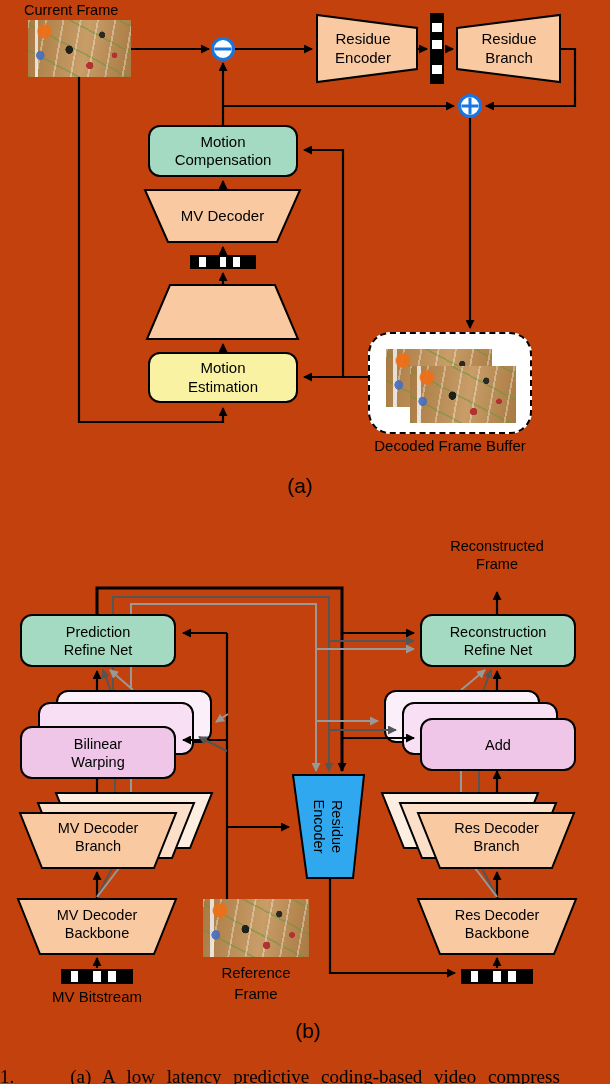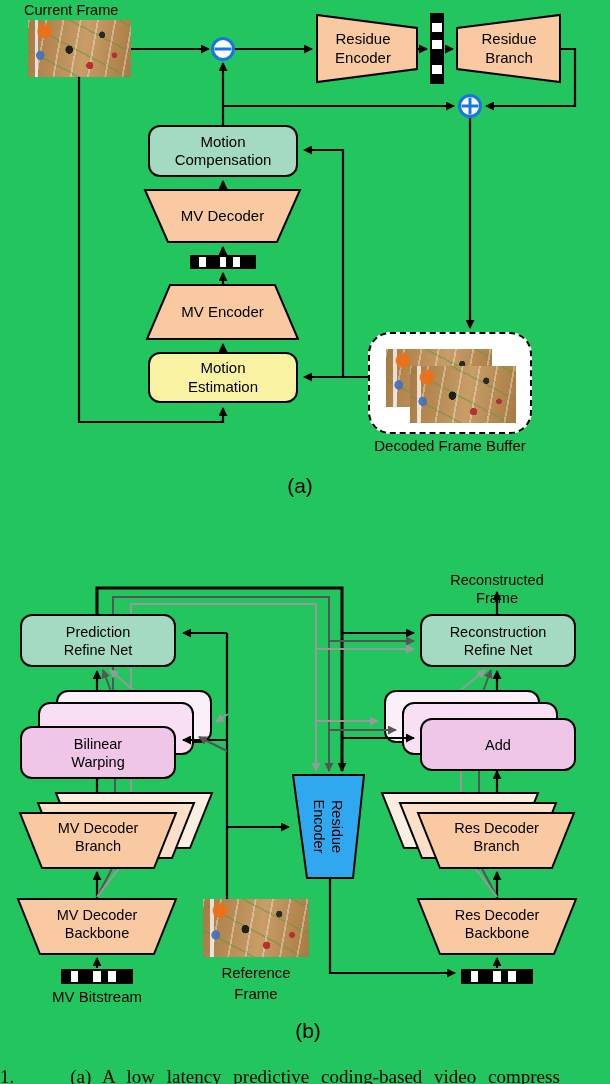--- a/index.html
+++ b/index.html
@@ -1,16 +1,16 @@
 <!DOCTYPE html>
 <html><head>
 <meta charset="utf-8">
 <style>
   html,body{margin:0;padding:0;background:#fff;}
-  #canvas{position:relative;width:610px;height:1084px;background:#22c55e;overflow:hidden;
+  #canvas{position:relative;width:610px;height:1084px;background:#c2410c;overflow:hidden;
           font-family:"Liberation Sans","DejaVu Sans",sans-serif;color:#000;}
   svg.layer{position:absolute;left:0;top:0;z-index:1;}
   svg.overlay{position:absolute;left:0;top:0;z-index:5;pointer-events:none;}
   .box{position:absolute;z-index:2;box-sizing:border-box;border:2px solid #000;border-radius:12px;
        display:flex;flex-direction:column;justify-content:center;align-items:center;
        font-size:15px;line-height:18.5px;text-align:center;}
   .ghost{position:absolute;z-index:2;box-sizing:border-box;border:2px solid #000;border-radius:12px;}
   .green{background:#A5DAC2;}
   .yellow{background:#FAF2A3;}
   .pink{background:#EFC5E8;}
@@ -175,36 +175,35 @@
       <span class="cell on"></span>
       <span class="cell"></span>
       <span class="cell on"></span>
       <span class="cell on"></span>
       <span class="cell"></span>
       <span class="cell on"></span>
       <span class="cell"></span>
       <span class="cell on"></span>
       <span class="cell on"></span>
     </div>
-  <div class="lbl" style="left:147px;top:303px;width:151px;">MV Encoder</div>
 
   <div class="box yellow" style="left:148px;top:352px;width:150px;height:51px;">
     <div>Motion</div>
     <div>Estimation</div>
   </div>
 
   <div class="dfb" style="left:368px;top:332px;width:164px;height:102px;">
     <div class="court" style="left:16px;top:15px;width:106px;height:58px;"></div>
     <div class="court" style="left:40px;top:32px;width:106px;height:57px;"></div>
   </div>
   <div class="lbl" style="left:360px;top:437px;width:180px;">Decoded Frame Buffer</div>
 
   <div class="lbl" style="left:270px;top:473px;width:60px;font-size:21px;line-height:26px;">(a)</div>
 
-  <div class="lbl small" style="left:417px;top:571px;width:160px;">
+  <div class="lbl small" style="left:417px;top:537px;width:160px;">
     <div>Reconstructed</div>
     <div>Frame</div>
   </div>
 
   <div class="box green small" style="left:20px;top:614px;width:156px;height:53px;">
     <div>Prediction</div>
     <div>Refine Net</div>
   </div>
 
   <div class="ghost pink-light" style="left:56px;top:690px;width:156px;height:53px;"></div>

